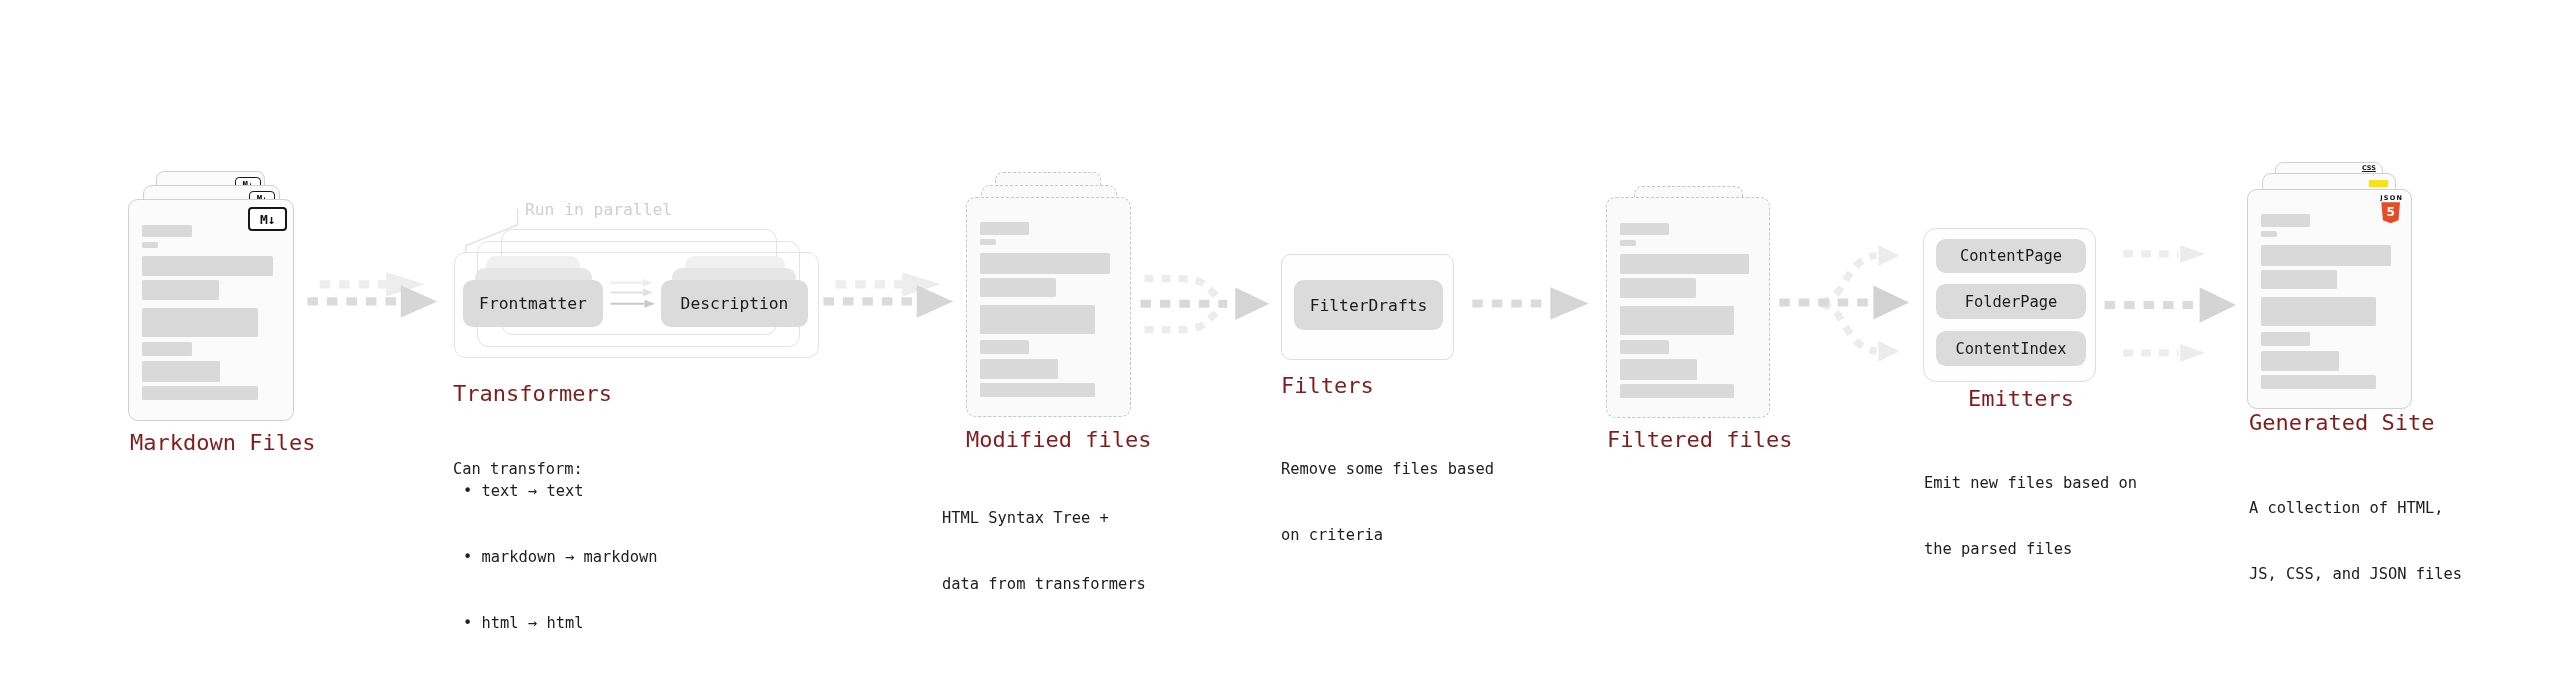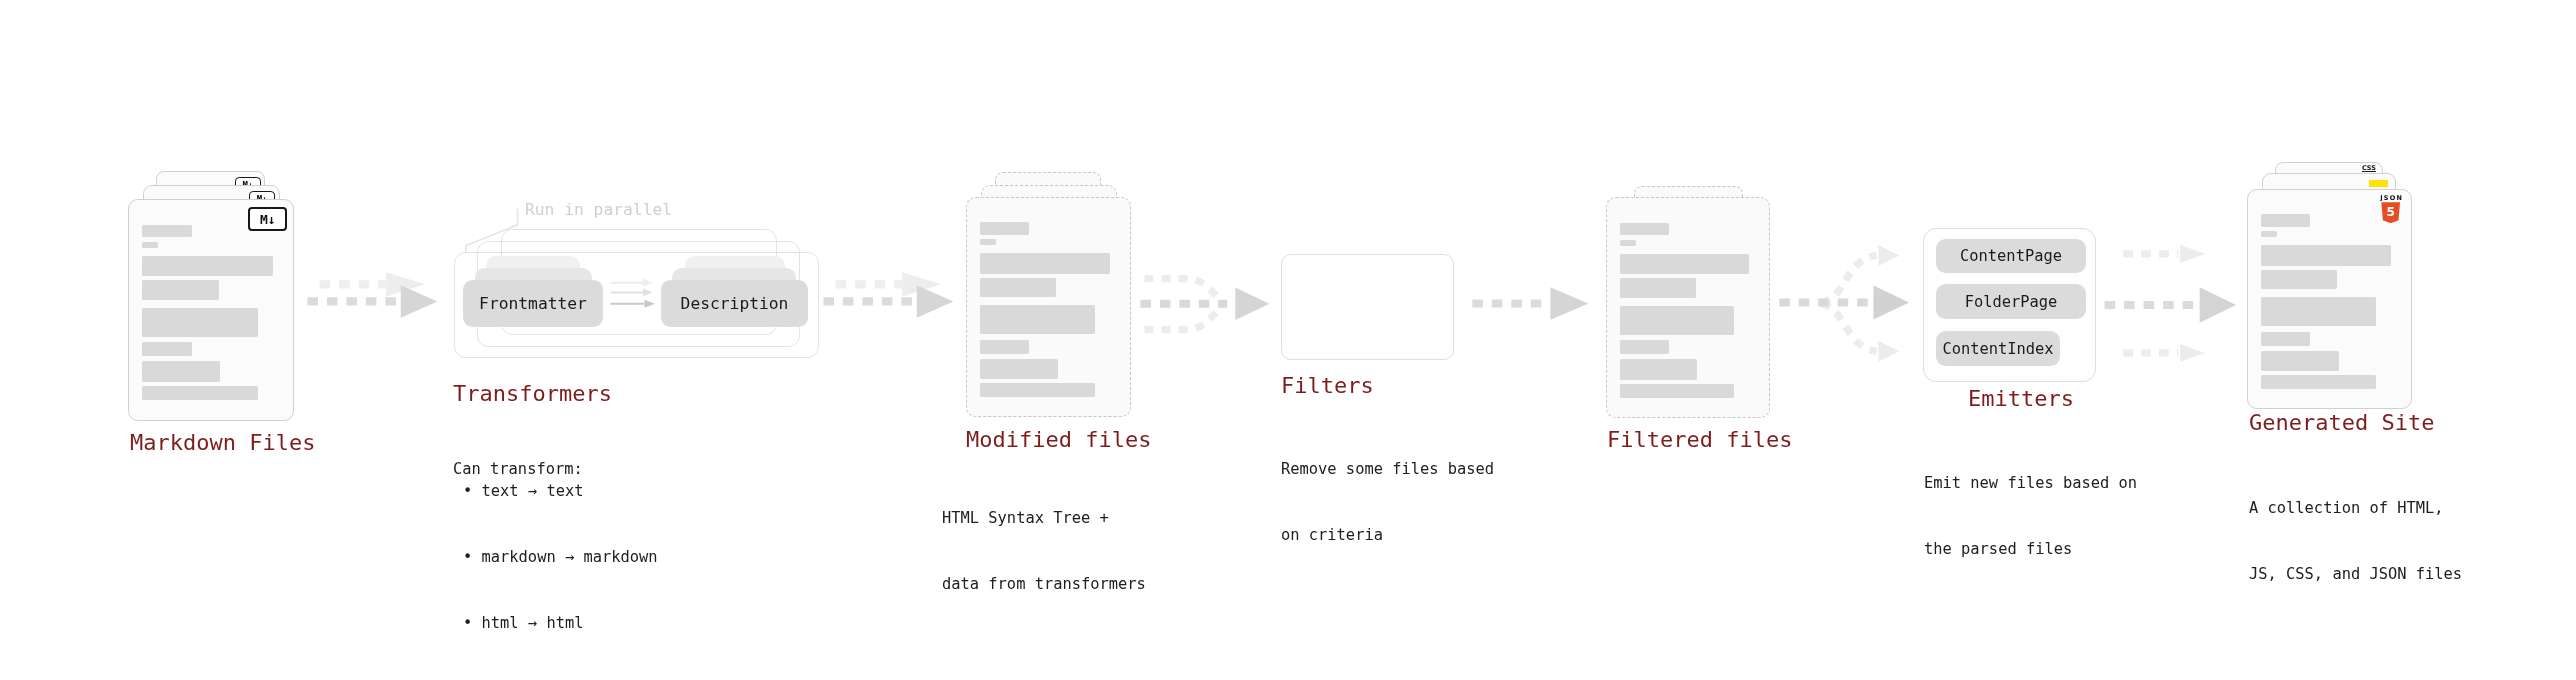--- a/index.html
+++ b/index.html
@@ -141,20 +141,21 @@
   <div class="arrow" style="left:1136px;top:268px;">
     <svg width="137" height="73" viewBox="0 0 168 90">
       <path d="M10,13 L56,13 Q80,13 90,26 L104,39" fill="none" stroke="#ececec" stroke-width="9" stroke-dasharray="11 10"></path>
       <path d="M10,76 L56,76 Q80,76 90,63 L104,50" fill="none" stroke="#ececec" stroke-width="9" stroke-dasharray="11 10"></path>
       <line x1="5" y1="44" x2="112" y2="44" stroke="#d9d9d9" stroke-width="10" stroke-dasharray="13 11"></line>
       <path d="M122,24 L164,44 L122,64 Z" fill="#d5d5d5"></path>
     </svg>
   </div>
 
   <div class="panel" style="left:1281px;top:254px;width:173px;height:106px;border-radius:9.8px;"></div>
+  <div class="pill" style="left:1294px;top:280px;width:149px;height:50px;">FilterDrafts</div>
   <div class="label" style="left:1281px;top:374px;">Filters</div>
   <div class="body-text" style="left:1281px;top:414px;">
     <div>Remove some files based</div>
     <div>on criteria</div>
   </div>
 
   <div class="arrow" style="left:1469px;top:284px;">
     <svg width="122" height="39" viewBox="0 0 150 48">
       <line x1="4" y1="24" x2="98" y2="24" stroke="#dbdbdb" stroke-width="10" stroke-dasharray="13 11"></line>
       <path d="M100,4 L147,24 L100,44 Z" fill="#d5d5d5"></path>
@@ -185,21 +186,21 @@
       <path d="M56,79 C76,83 80,100 92,116 C99,126 108,135 124,137" fill="none" stroke="#ececec" stroke-width="9" stroke-dasharray="11 10"></path>
       <path d="M126,124 L152,137 L126,150 Z" fill="#ececec"></path>
       <line x1="4" y1="77" x2="118" y2="77" stroke="#d9d9d9" stroke-width="10" stroke-dasharray="13 11"></line>
       <path d="M120,56 L164,77 L120,98 Z" fill="#d2d2d2"></path>
     </svg>
   </div>
 
   <div class="panel" style="left:1923px;top:228px;width:173px;height:154px;border-radius:13px;"></div>
   <div class="pill" style="left:1936px;top:239px;width:150px;height:34px;font-size:15.4px;">ContentPage</div>
   <div class="pill" style="left:1936px;top:284px;width:150px;height:35px;font-size:15.4px;">FolderPage</div>
-  <div class="pill" style="left:1936px;top:331px;width:124px;height:35px;font-size:15.4px;">ContentIndex</div>
+  <div class="pill" style="left:1936px;top:331px;width:150px;height:35px;font-size:15.4px;">ContentIndex</div>
   <div class="label" style="left:1968px;top:387px;">Emitters</div>
   <div class="body-text" style="left:1924px;top:428px;">
     <div>Emit new files based on</div>
     <div>the parsed files</div>
   </div>
 
   <div class="arrow" style="left:2103px;top:240px;">
     <svg width="138" height="130" viewBox="0 0 170 160">
       <line x1="25" y1="17" x2="93" y2="17" stroke="#ededed" stroke-width="9" stroke-dasharray="12 10"></line>
       <path d="M95,6 L126,17 L95,28 Z" fill="#ececec"></path>

